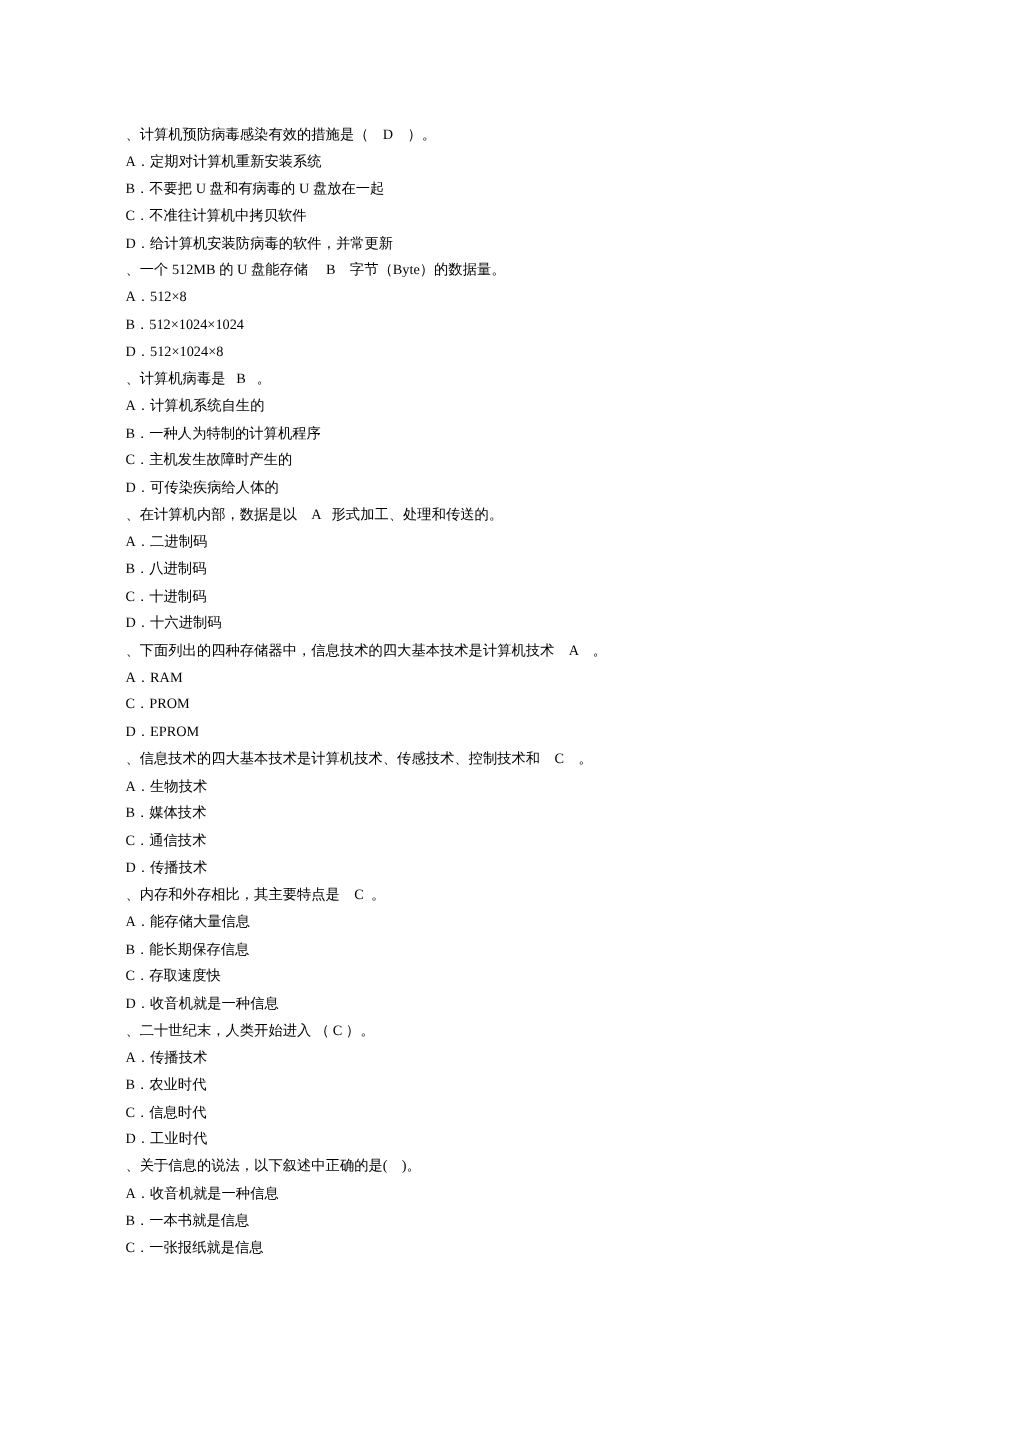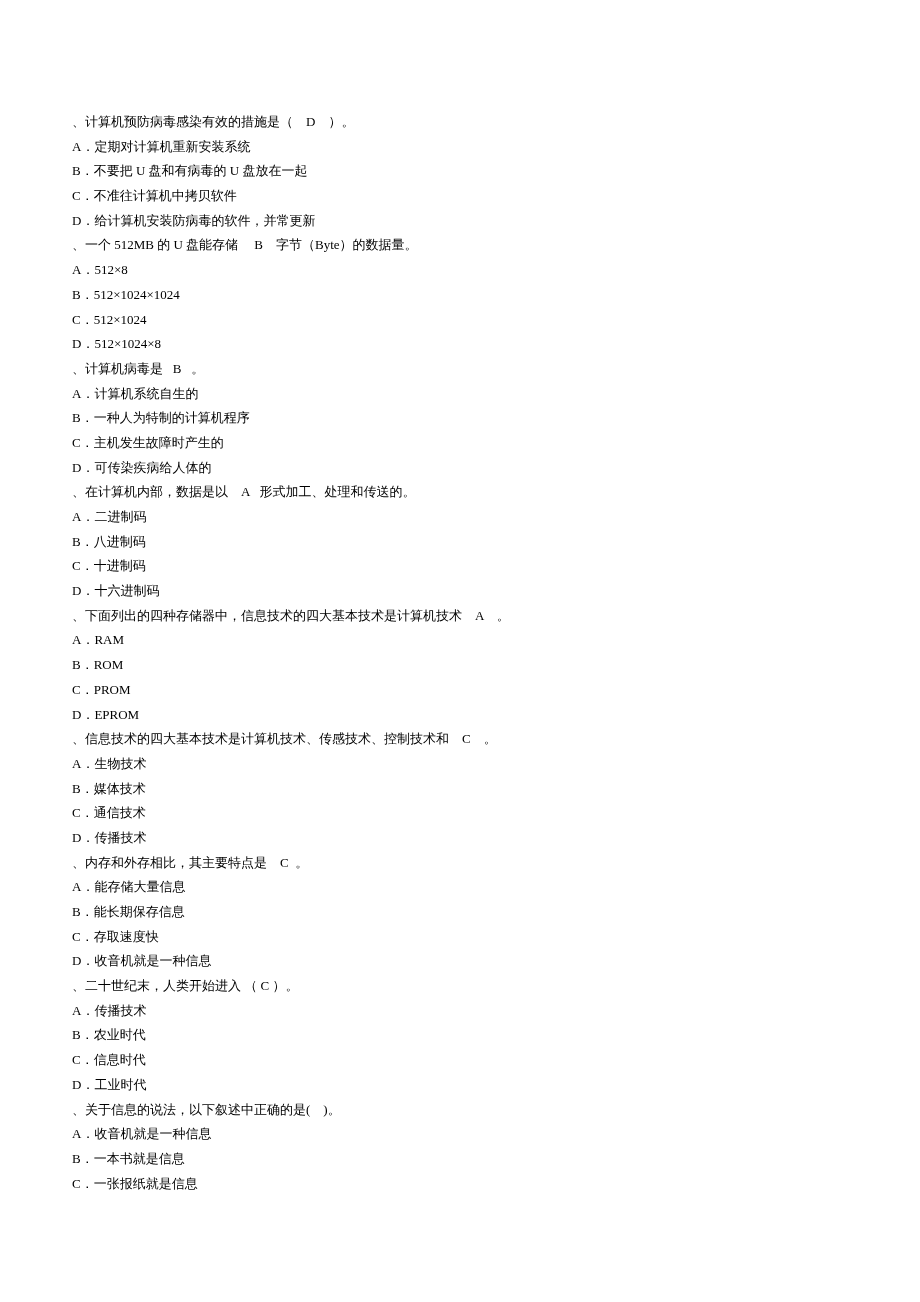--- a/index.html
+++ b/index.html
@@ -7,59 +7,57 @@
     padding: 0;
     background: #ffffff;
     font-family: "SimSun", "宋体", serif;
     font-size: 13px;
     color: #000000;
     line-height: 1.9;
   }
   .page {
     width: 920px;
     min-height: 1302px;
-    padding: 110px 130px 60px 72px;
+    padding: 110px 130px 60px 114px;
     box-sizing: border-box;
   }
   .line {
     white-space: pre;
   }
 </style>
 </head>
 <body>
 
 <div class="page">
 
   <div class="line">、计算机预防病毒感染有效的措施是（    D    ）。</div>
   <div class="line">A．定期对计算机重新安装系统</div>
   <div class="line">B．不要把 U 盘和有病毒的 U 盘放在一起</div>
   <div class="line">C．不准往计算机中拷贝软件</div>
   <div class="line">D．给计算机安装防病毒的软件，并常更新</div>
 
   <div class="line">、一个 512MB 的 U 盘能存储     B    字节（Byte）的数据量。</div>
   <div class="line">A．512×8</div>
   <div class="line">B．512×1024×1024</div>
-  <div class="line">C．512×1024</div>
   <div class="line">D．512×1024×8</div>
 
   <div class="line">、计算机病毒是   B   。</div>
   <div class="line">A．计算机系统自生的</div>
   <div class="line">B．一种人为特制的计算机程序</div>
   <div class="line">C．主机发生故障时产生的</div>
   <div class="line">D．可传染疾病给人体的</div>
 
   <div class="line">、在计算机内部，数据是以    A   形式加工、处理和传送的。</div>
   <div class="line">A．二进制码</div>
   <div class="line">B．八进制码</div>
   <div class="line">C．十进制码</div>
   <div class="line">D．十六进制码</div>
 
   <div class="line">、下面列出的四种存储器中，信息技术的四大基本技术是计算机技术    A    。</div>
   <div class="line">A．RAM</div>
-  <div class="line">B．ROM</div>
   <div class="line">C．PROM</div>
   <div class="line">D．EPROM</div>
 
   <div class="line">、信息技术的四大基本技术是计算机技术、传感技术、控制技术和    C    。</div>
   <div class="line">A．生物技术</div>
   <div class="line">B．媒体技术</div>
   <div class="line">C．通信技术</div>
   <div class="line">D．传播技术</div>
 
   <div class="line">、内存和外存相比，其主要特点是    C  。</div>

